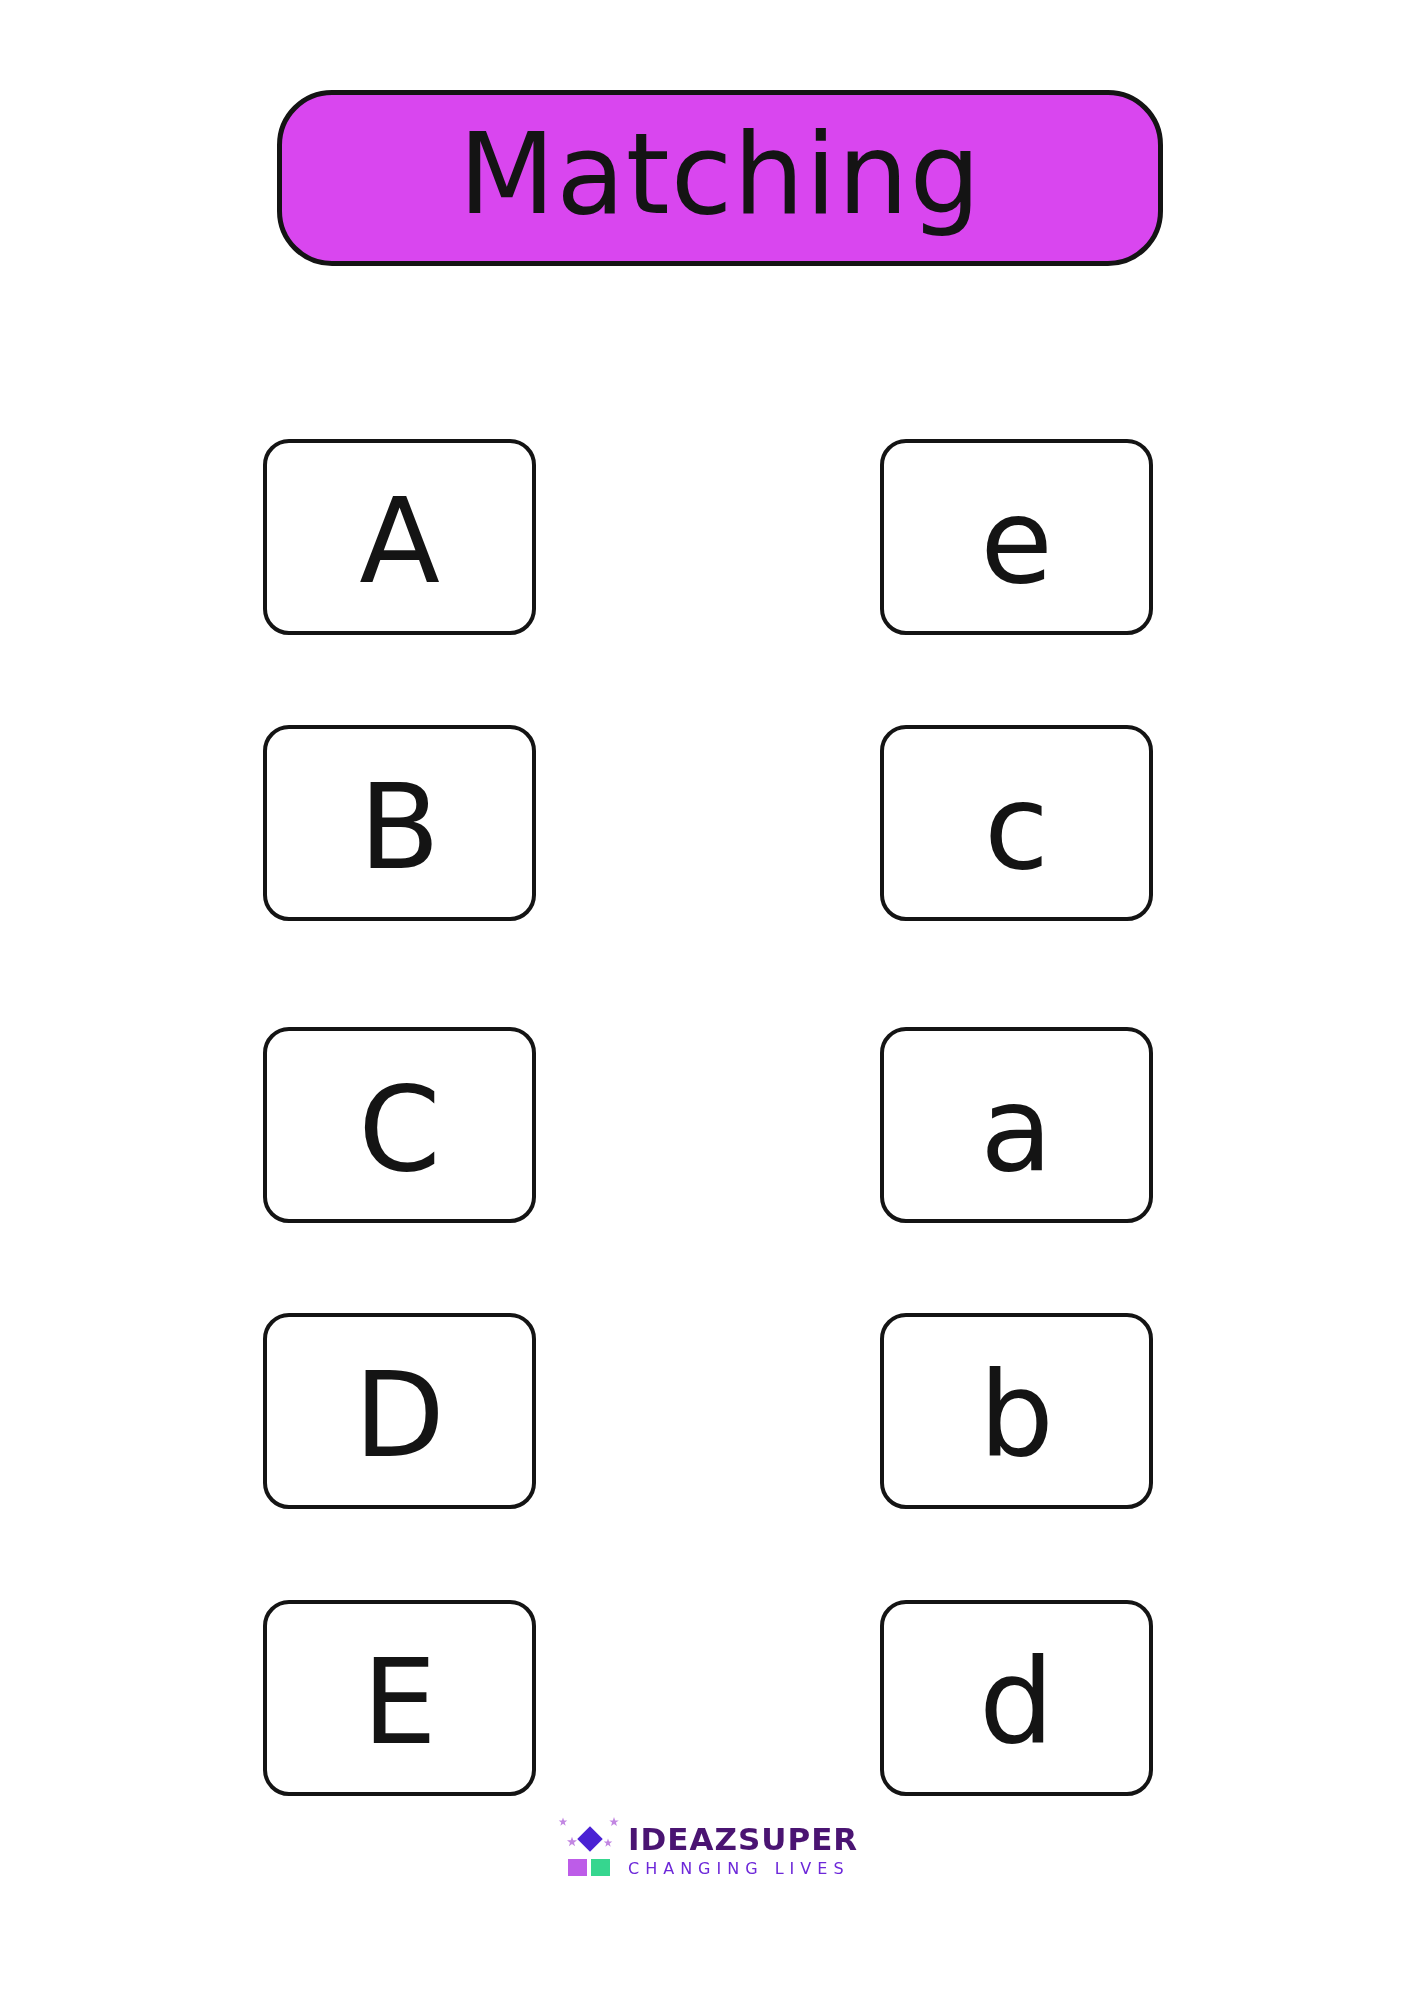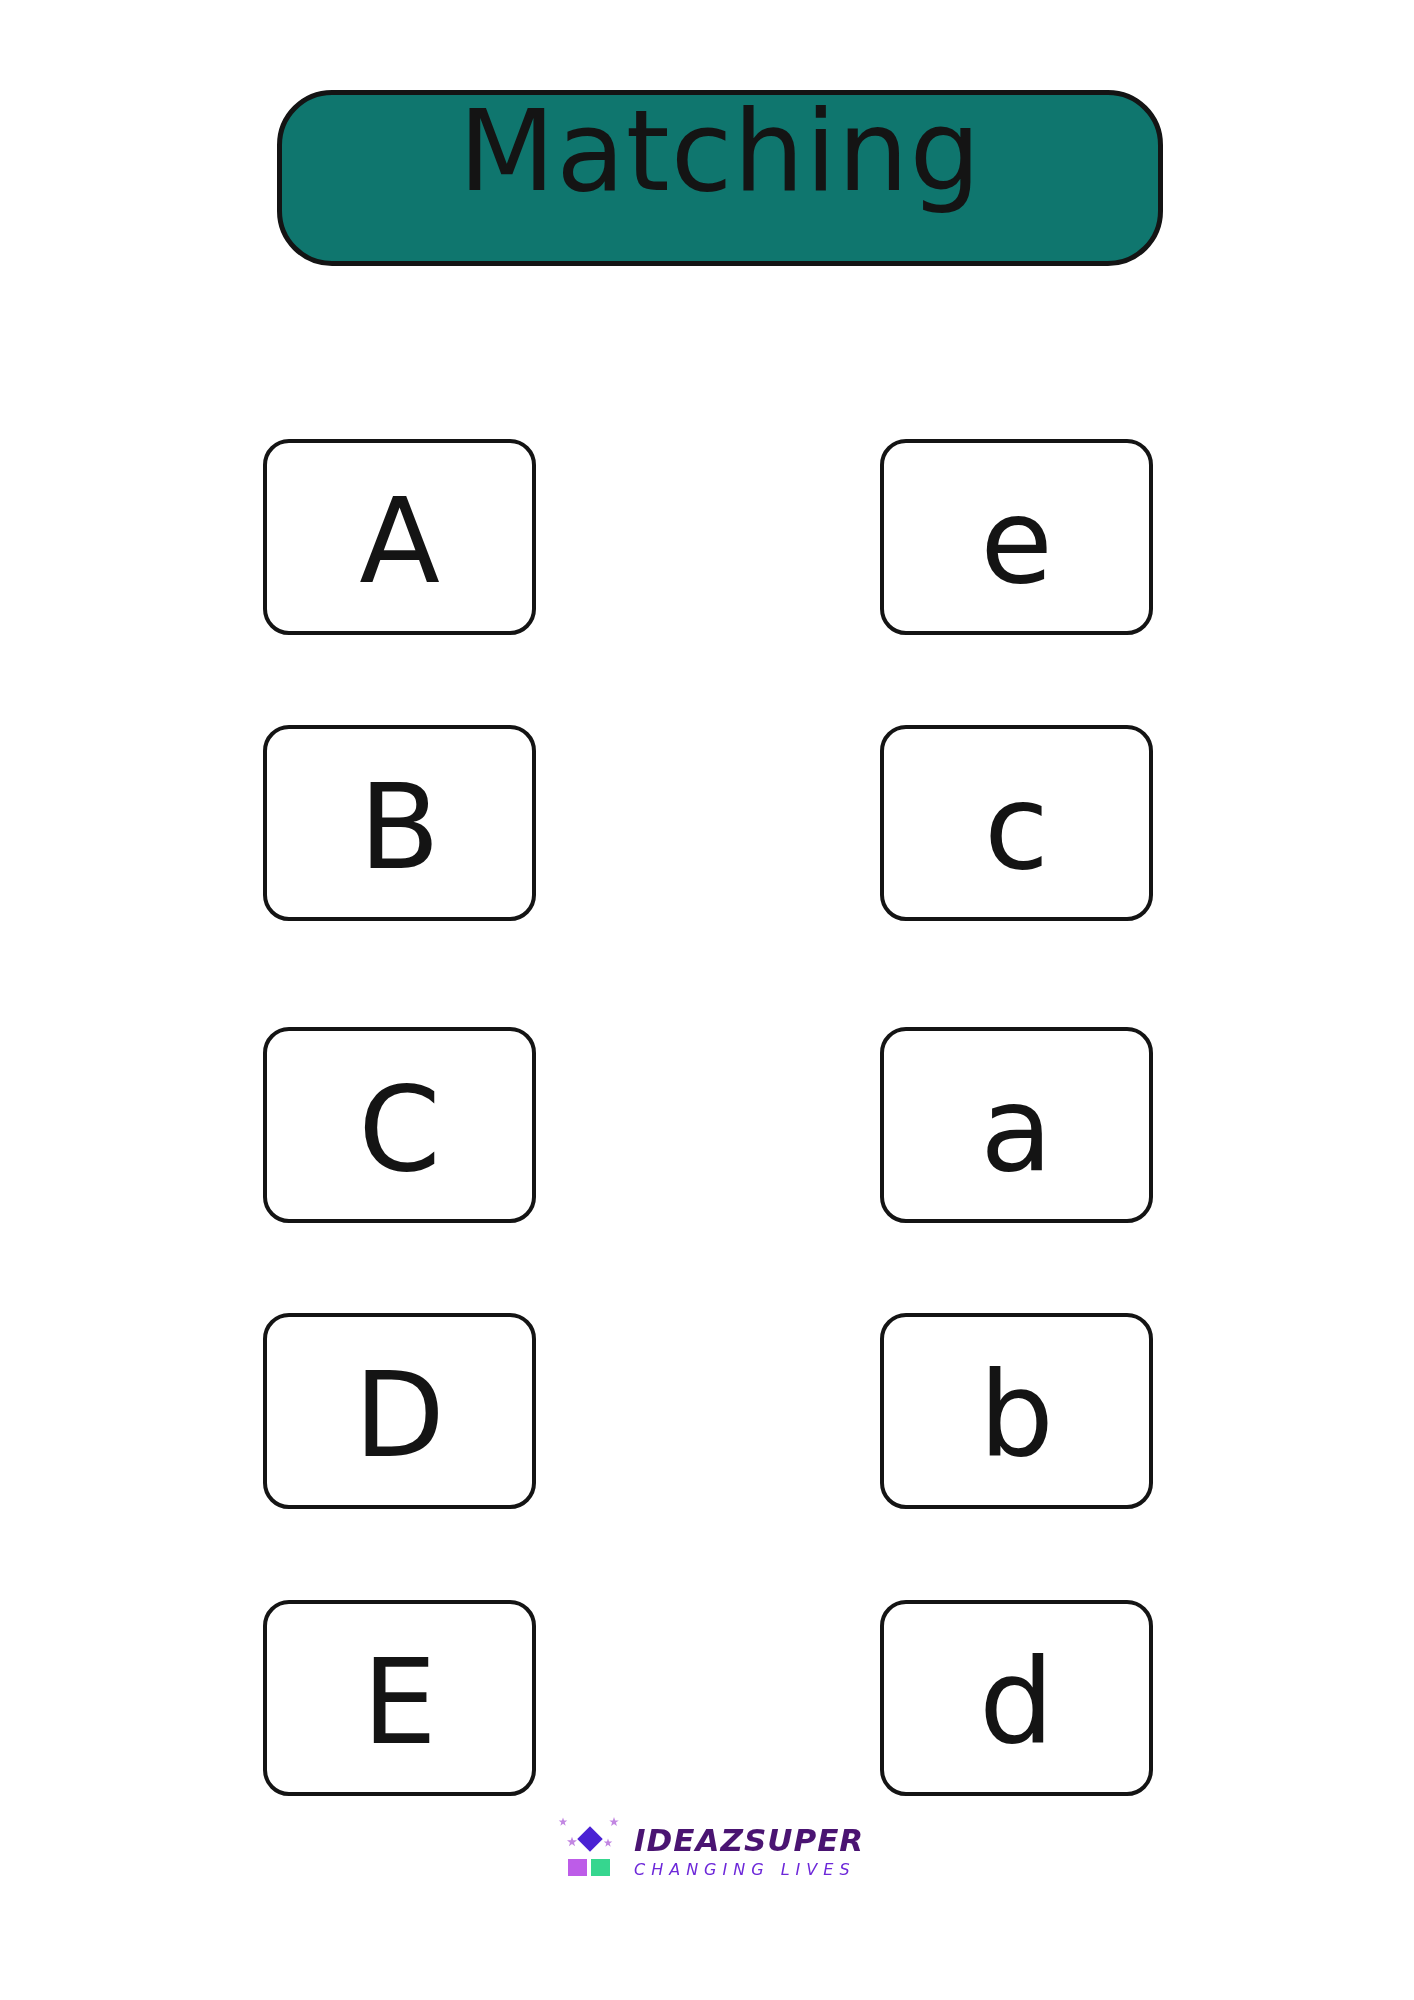--- a/index.html
+++ b/index.html
@@ -11,22 +11,22 @@
     color:#141414;
     overflow:hidden;
   }
   
   .title-box{
     position:absolute;left:277px;top:90px;
     width:886px;height:176px;
     box-sizing:border-box;
     border:5px solid #141414;
     border-radius:55px;
-    display:flex;align-items:flex-start;justify-content:center;
-    background:#0f766e;
+    display:flex;align-items:center;justify-content:center;
+    background:#d946ef;
   }
   .title-text{
     font-size:112px;
     line-height:1;
     font-weight:400;
     letter-spacing:1px;
     padding-bottom:8px;
   }
   
   .instruction{
@@ -55,21 +55,21 @@
   .col-left{left:263px;}
   .col-right{left:880px;}
   .row-1{top:439px;}
   .row-2{top:725px;}
   .row-3{top:1027px;}
   .row-4{top:1313px;}
   .row-5{top:1600px;}
   
   .logo{
     position:absolute;left:554px;top:1812px;
-    display:flex;align-items:flex-end;gap:14px;font-style:italic;
+    display:flex;align-items:center;gap:8px;
   }
   .logo-icon{display:block;width:66px;height:66px;}
   .logo-text{display:flex;flex-direction:column;padding-top:11px;}
   .brand{
     font-size:31px;line-height:1;
     font-weight:bold;
     letter-spacing:1px;
     color:#4a1472;
   }
   .tagline{

